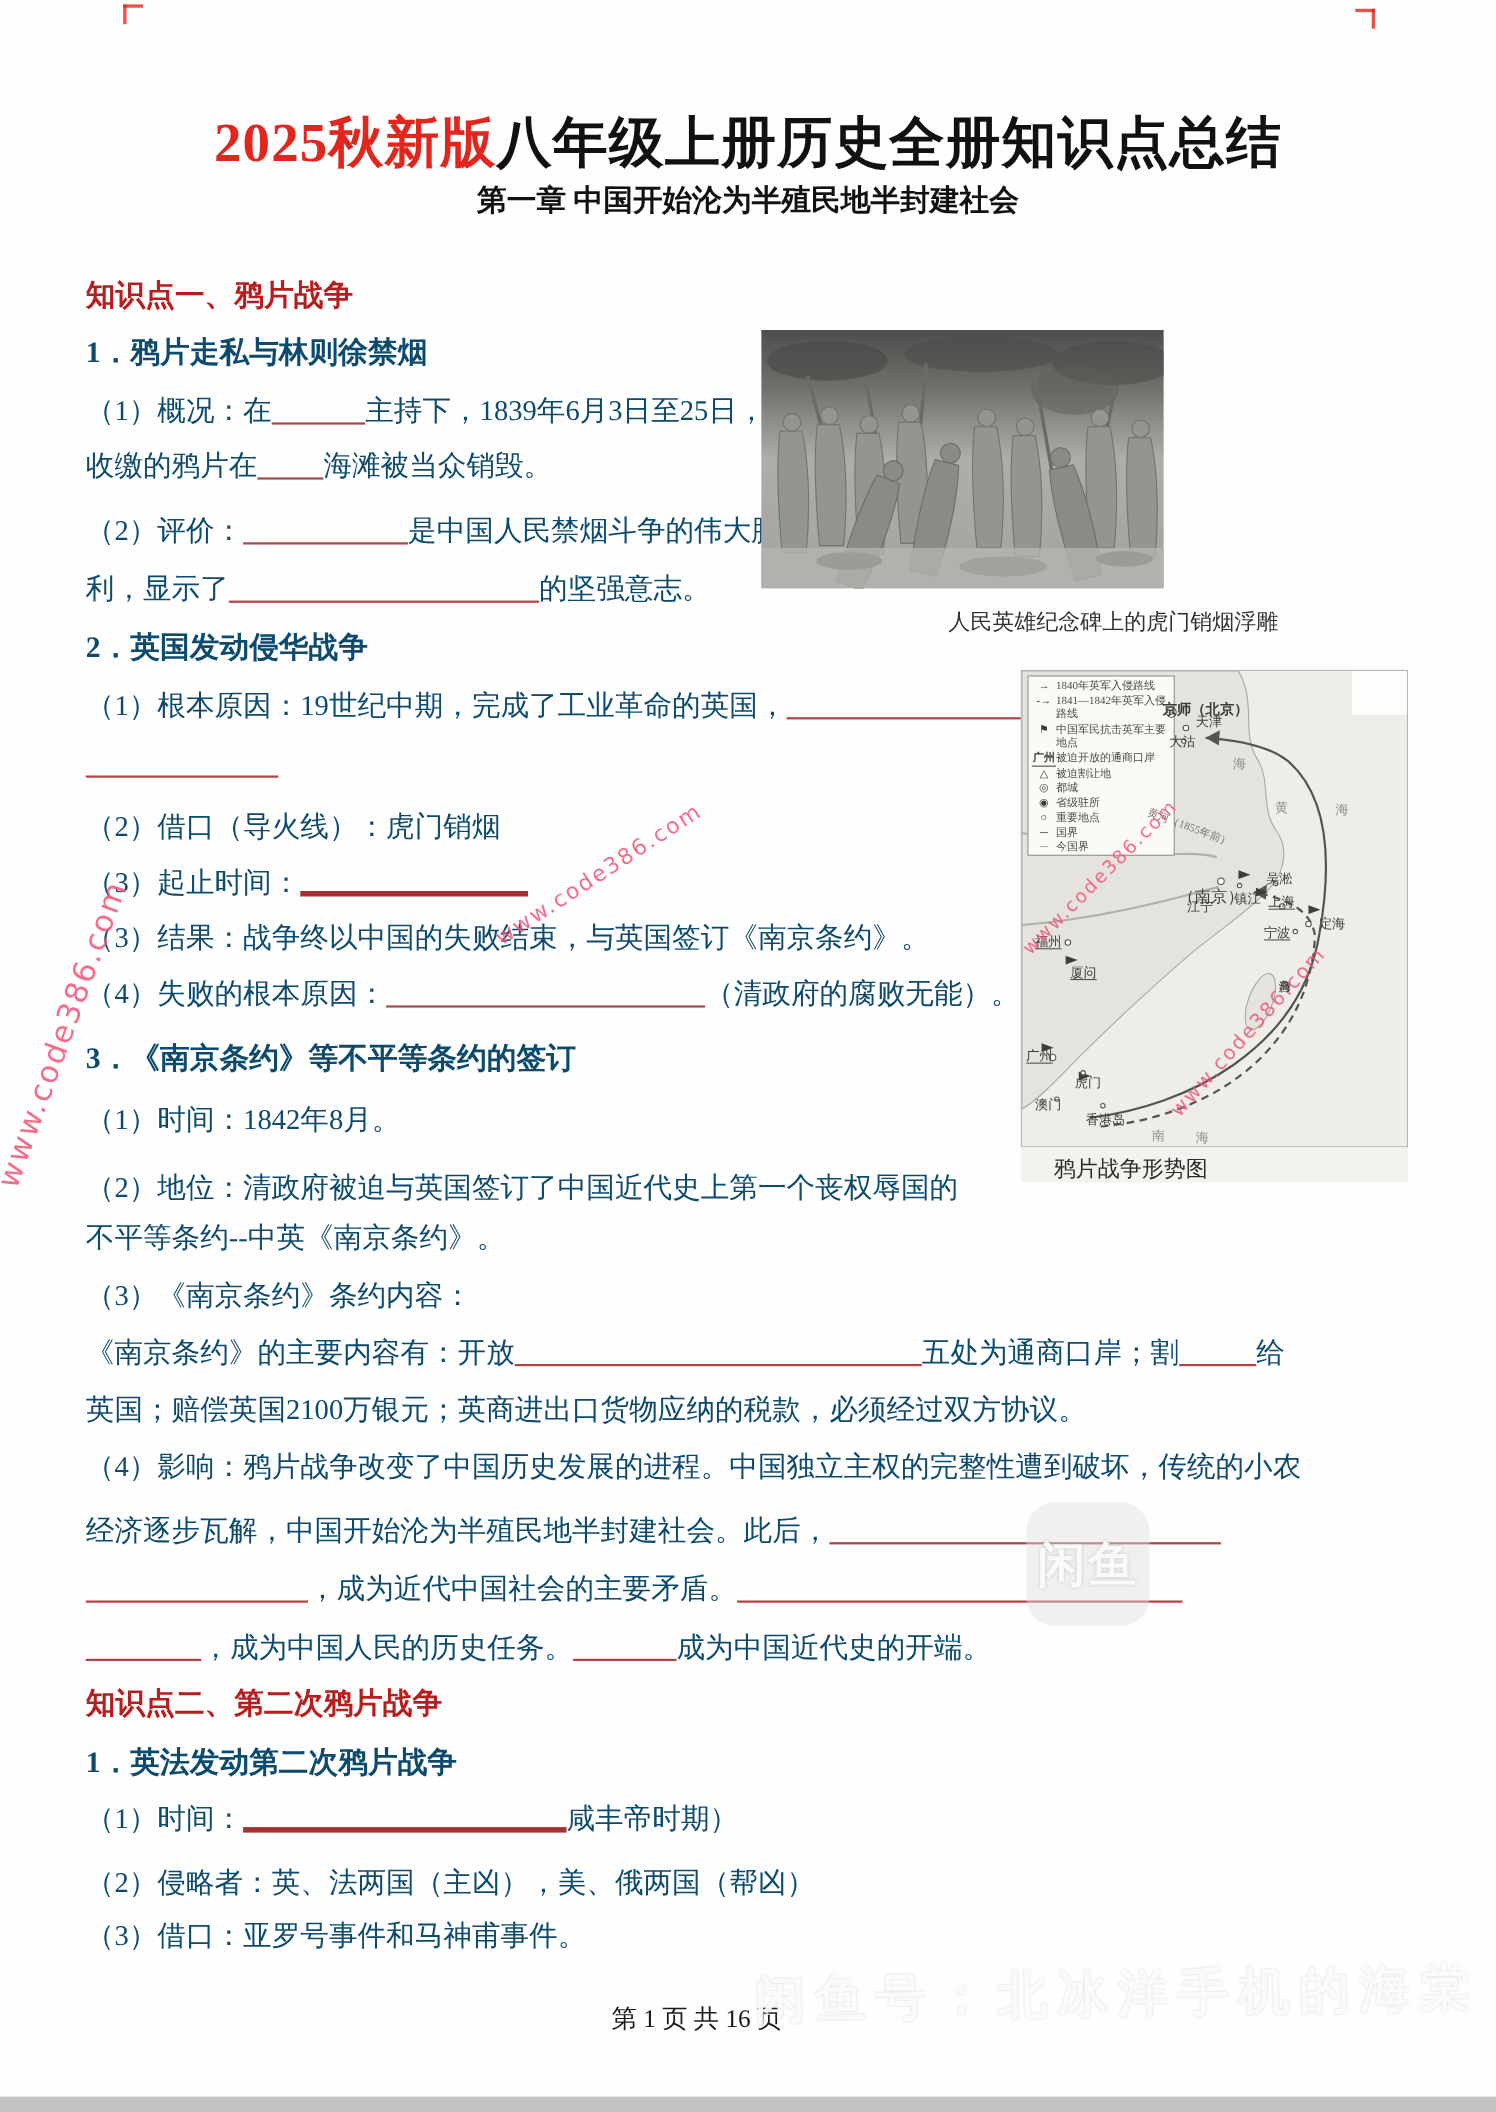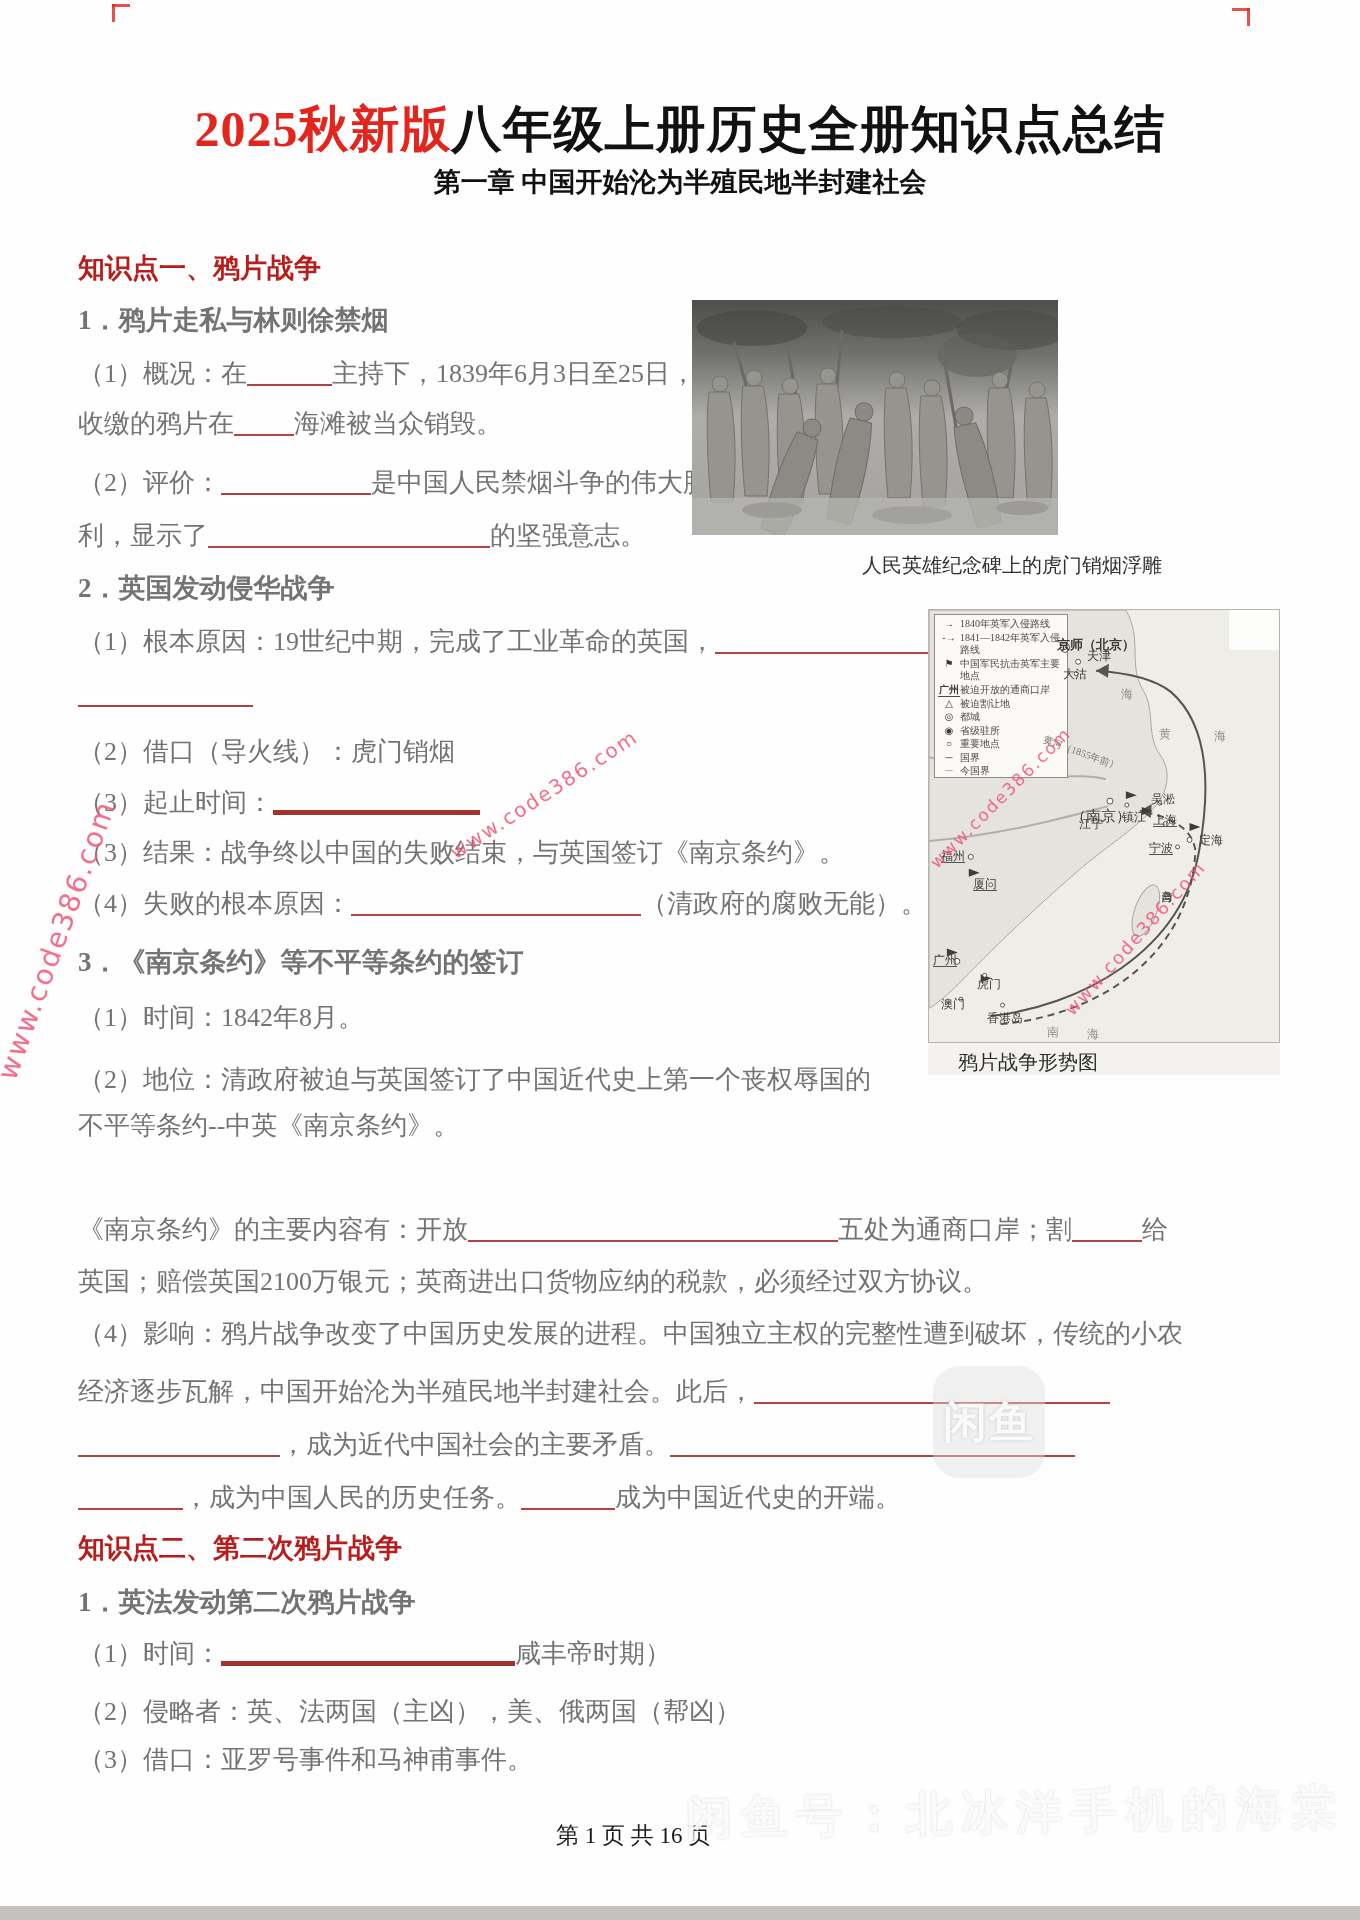--- a/index.html
+++ b/index.html
@@ -1,18 +1,18 @@
 <!DOCTYPE html>
 <html><head>
 <meta charset="utf-8">
 <style>
   html,body{margin:0;padding:0;background:#ffffff;}
   .page{position:relative;width:1360px;height:1920px;background:#fefefe;overflow:hidden;
         font-family:"Liberation Serif","DejaVu Serif",serif;color:#161616;}
-  .line{position:absolute;white-space:nowrap;font-size:26px;color:#737373;}
+  .line{position:absolute;white-space:nowrap;font-size:26px;color:#0c4a6e;}
   .bold{font-weight:bold;font-size:27px;}
   .topic{position:absolute;white-space:nowrap;font-size:27px;font-weight:bold;color:#b91c1c;}
   .title{position:absolute;top:96px;left:0;width:100%;text-align:center;
          font-size:50px;font-weight:bold;letter-spacing:1px;color:#111;}
   .title .red{color:#e2261d;}
   .chapter{position:absolute;top:164px;left:0;width:100%;text-align:center;
            font-size:27px;font-weight:bold;color:#111;}
   .blank{display:inline-block;height:24px;border-bottom:2px solid #b04343;vertical-align:-4px;}
   .blank.thick{border-bottom:5px solid #a53030;}
   
@@ -286,20 +286,21 @@
     <span class="map-label sea" style="left:118px;top:416px;">南</span>
     <span class="map-label sea" style="left:158px;top:418px;">海</span>
   </div>
   <div class="map-strip"></div>
   <div class="map-caption">鸦片战争形势图</div>
 
   <div class="line bold" style="left:78px;top:944px;">3．《南京条约》等不平等条约的签订</div>
   <div class="line" style="left:78px;top:1000px;">（1）时间：1842年8月。</div>
   <div class="line" style="left:78px;top:1062px;">（2）地位：清政府被迫与英国签订了中国近代史上第一个丧权辱国的</div>
   <div class="line" style="left:78px;top:1108px;">不平等条约--中英《南京条约》。</div>
+  <div class="line" style="left:78px;top:1160px;">（3）《南京条约》条约内容：</div>
   <div class="line" style="left:78px;top:1212px;">
     <span>《南京条约》的主要内容有：开放</span><span class="blank" style="width:370px;"></span><span>五处为通商口岸；割</span><span class="blank" style="width:70px;"></span><span>给</span>
   </div>
   <div class="line" style="left:78px;top:1264px;">英国；赔偿英国2100万银元；英商进出口货物应纳的税款，必须经过双方协议。</div>
   <div class="line" style="left:78px;top:1316px;">（4）影响：鸦片战争改变了中国历史发展的进程。中国独立主权的完整性遭到破坏，传统的小农</div>
   <div class="line" style="left:78px;top:1427px;">
     <span class="blank" style="width:202px;"></span><span>，成为近代中国社会的主要矛盾。</span><span class="blank" style="width:405px;"></span>
   </div>
   <div class="line" style="left:78px;top:1374px;">
     <span>经济逐步瓦解，中国开始沦为半殖民地半封建社会。此后，</span><span class="blank" style="width:356px;"></span>

